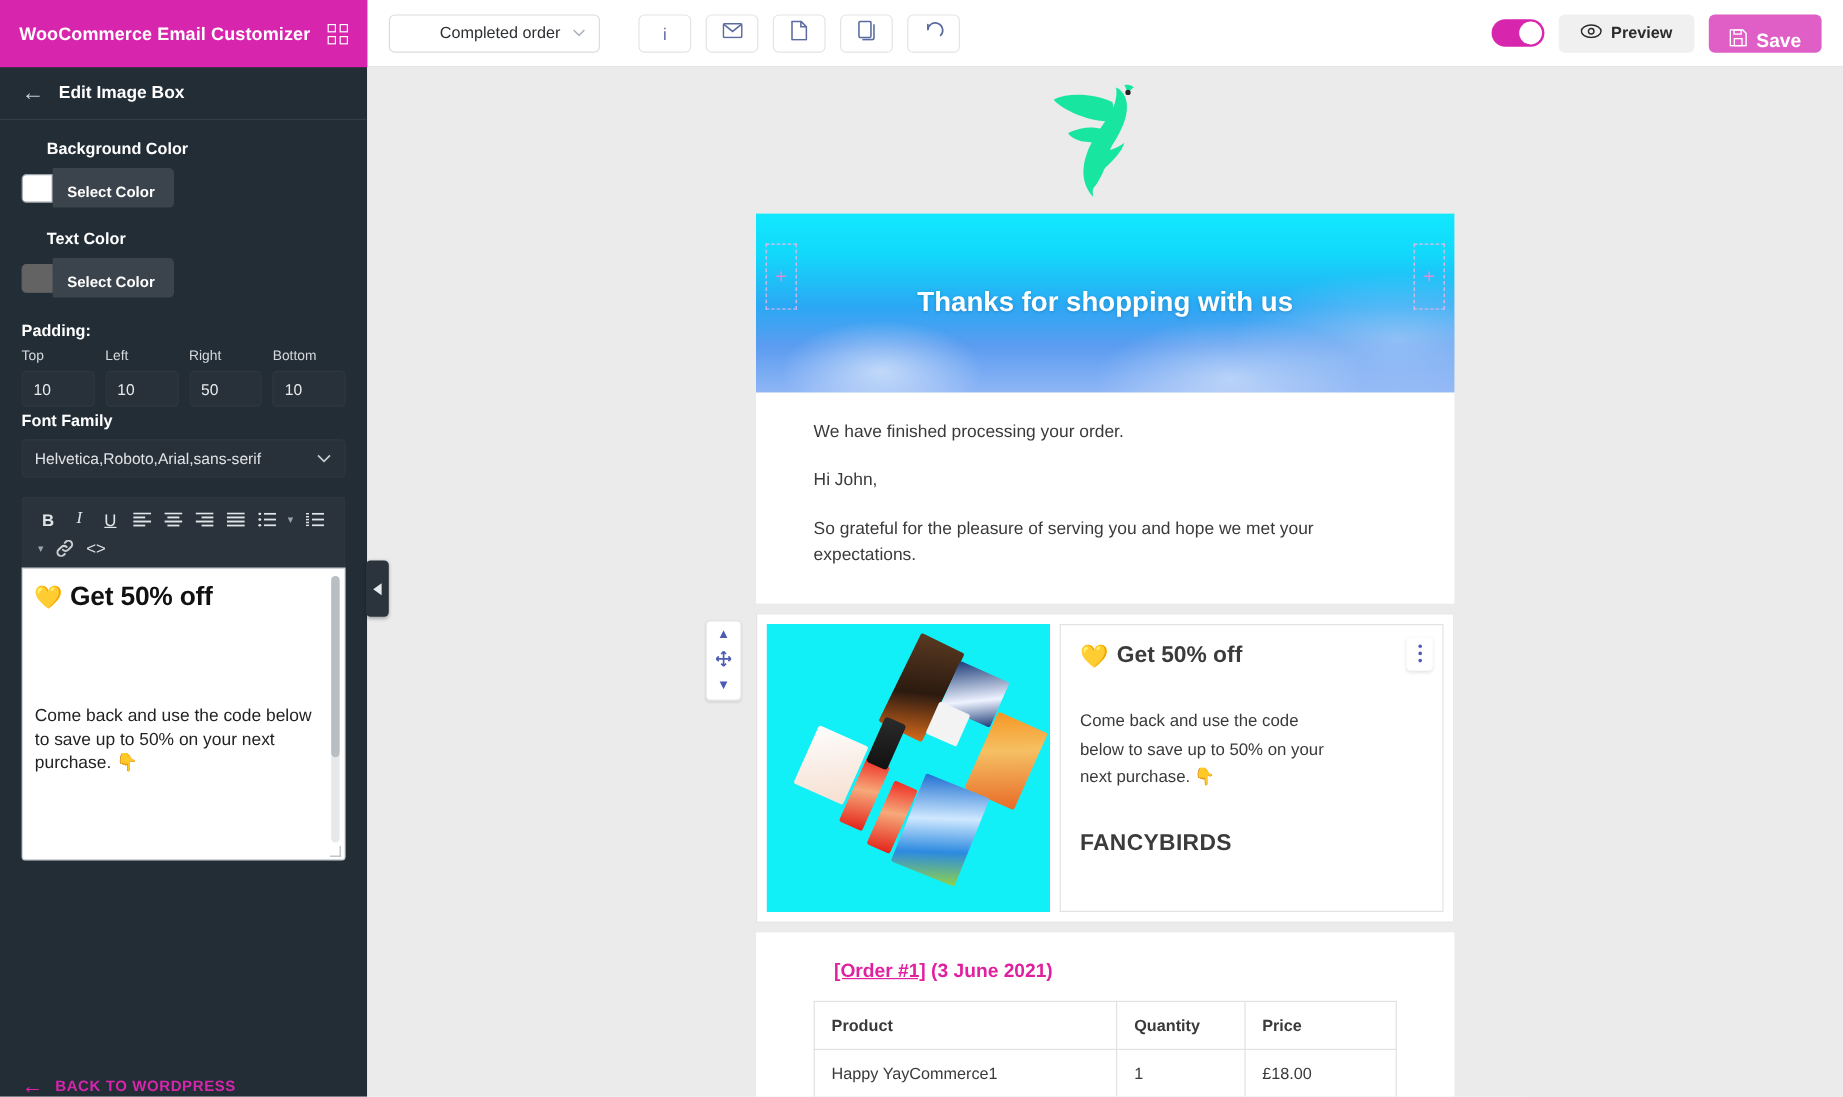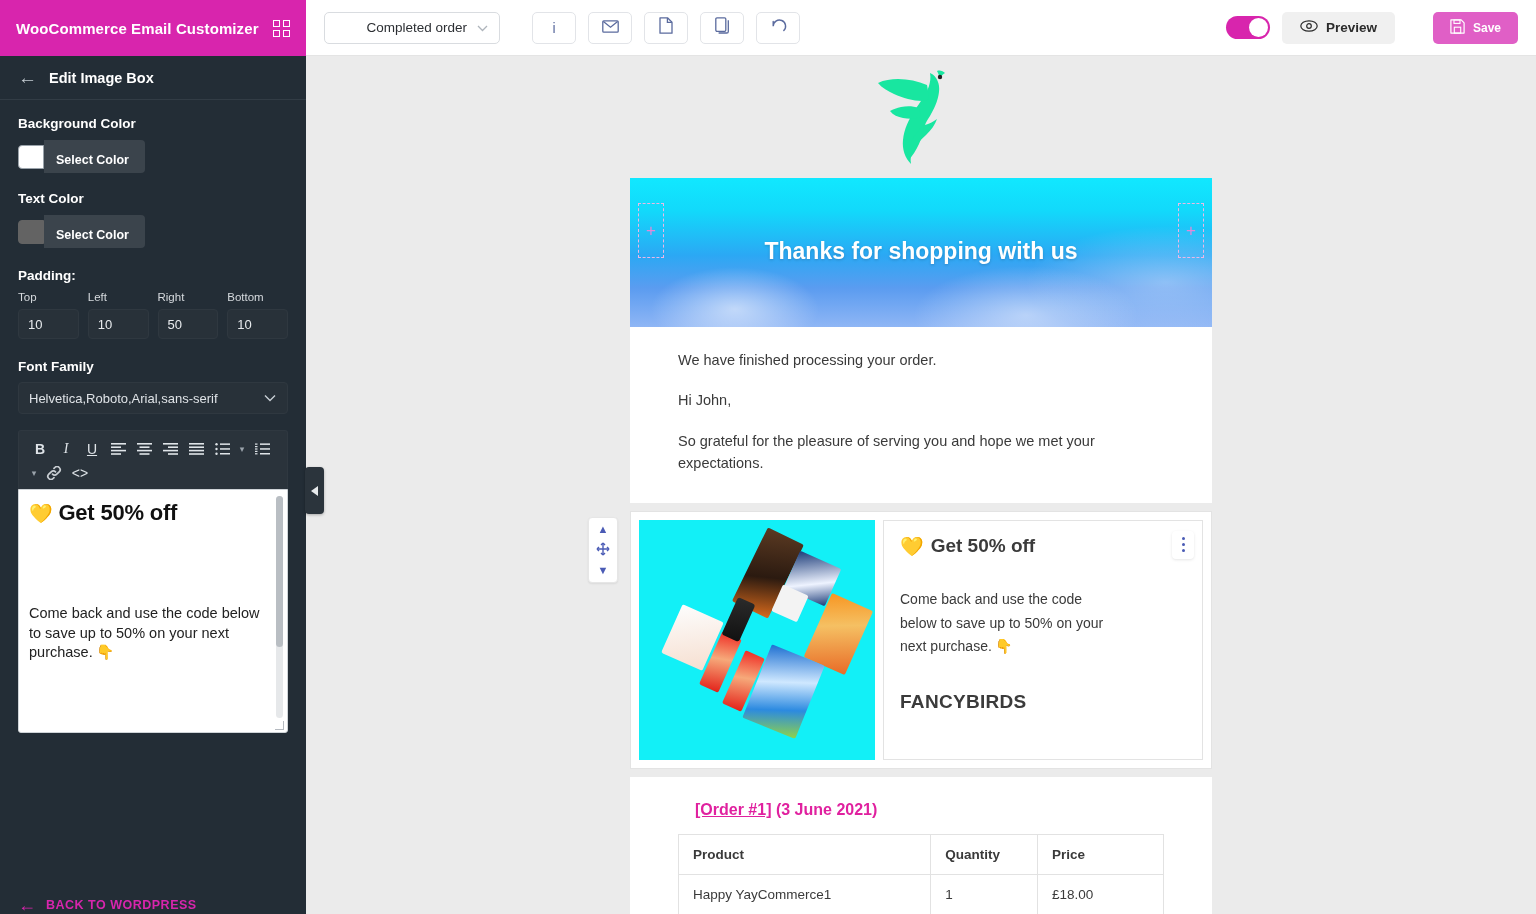--- a/index.html
+++ b/index.html
@@ -29,21 +29,21 @@
   .grid-icon i { width:7px; height:7px; border:1.8px solid #fff; display:block; }
 
   .sb-sub {
     height: 44px; display:flex; align-items:center; gap:12px;
     padding: 0 18px; border-bottom:1px solid #323c45; flex:0 0 44px;
   }
   .back-arrow { color:#c5ccd2; font-size:19px; line-height:1; }
   .sb-sub-title { color:#fff; font-size:14.5px; font-weight:700; }
 
   .sb-body { padding: 16px 18px 0 18px; overflow:hidden; flex:1 1 auto; }
-  .field-label { color:#ffffff; font-size:13.5px; font-weight:700; margin-bottom:9px; }
+  .field-label { color:#ffffff; font-size:13.5px; font-weight:700; margin-bottom:9px;margin-left:21px; }
   .field-label.sm { margin-top: 18px; }
 
   .color-row { display:flex; align-items:center; margin-bottom:4px; }
   .swatch { width:26px; height:24px; border-radius:4px 0 0 4px; border:1px solid #9aa3ab; }
   .swatch.white { background:#ffffff; }
   .swatch.gray  { background:#636363; border-color:#636363; }
   .select-color {
     background:#3b444c; color:#fff; font-size:12.5px; font-weight:700;
     padding:13px 12px 6px 12px; border-radius:0 4px 4px 0; flex:0 0 101px;
     text-align:left;
@@ -52,21 +52,21 @@
   .pad-label { color:#fff; font-size:13.5px; font-weight:700; margin:20px 0 8px; }
   .pad-grid { display:flex; gap:9px; }
   .pad-cell { flex:1; }
   .pad-cap { color:#d6dade; font-size:11.5px; margin-bottom:6px; }
   .pad-input {
     width:100%; height:30px; background:#283139; border:1px solid #2f3840;
     border-radius:4px; color:#e8ebee; font-size:13px; padding:0 9px;
     font-family:"Liberation Sans", sans-serif;
   }
 
-  .ff-label { color:#fff; font-size:13.5px; font-weight:700; margin:20px 0 8px; }
+  .ff-label { color:#fff; font-size:13.5px; font-weight:700; margin:4px 0 8px; }
   .ff-select {
     position:relative; height:32px; background:#283139; border:1px solid #2f3840;
     border-radius:4px; display:flex; align-items:center; padding:0 10px;
   }
   .ff-value { color:#dfe3e7; font-size:13px; }
   .ff-caret { position:absolute; right:11px; color:#c7ced4; font-size:12px; }
 
   
   .editor { margin-top:16px; }
   .ed-toolbar {
@@ -129,22 +129,22 @@
   }
   .icon-btn.i-first { margin-left:20px; }
   .spacer { flex:1 1 auto; }
   .toggle { width:44px; height:23px; border-radius:12px; background:#d825ad; position:relative; cursor:pointer; }
   .toggle i { position:absolute; right:2px; top:2px; width:19px; height:19px; border-radius:50%; background:#fff; }
   .preview-btn {
     height:32px; background:#f0f0f0; border-radius:5px; display:flex; align-items:center;
     gap:8px; padding:0 18px; color:#2b2b2b; font-size:13.5px; font-weight:700; cursor:pointer;
   }
   .save-btn {
-    height:32px; background:#e05fc6; border-radius:5px; display:flex; align-items:center;
-    gap:8px; padding:0 17px; color:#fff; font-size:12px; font-weight:700; cursor:pointer;margin-left:26px;
+    height:32px; background:#e05fc6; border-radius:5px; display:flex; align-items:flex-end;
+    gap:8px; padding:0 17px; color:#fff; font-size:16px; font-weight:700; cursor:pointer;
   }
 
   .canvas { flex:1 1 auto; position:relative; overflow:hidden; background:#ebebeb; }
 
   .logo-wrap { height:122px; display:flex; align-items:center; justify-content:center; }
 
   .email { width:582px; margin:0 auto; position:relative; }
 
   
   .hero {

